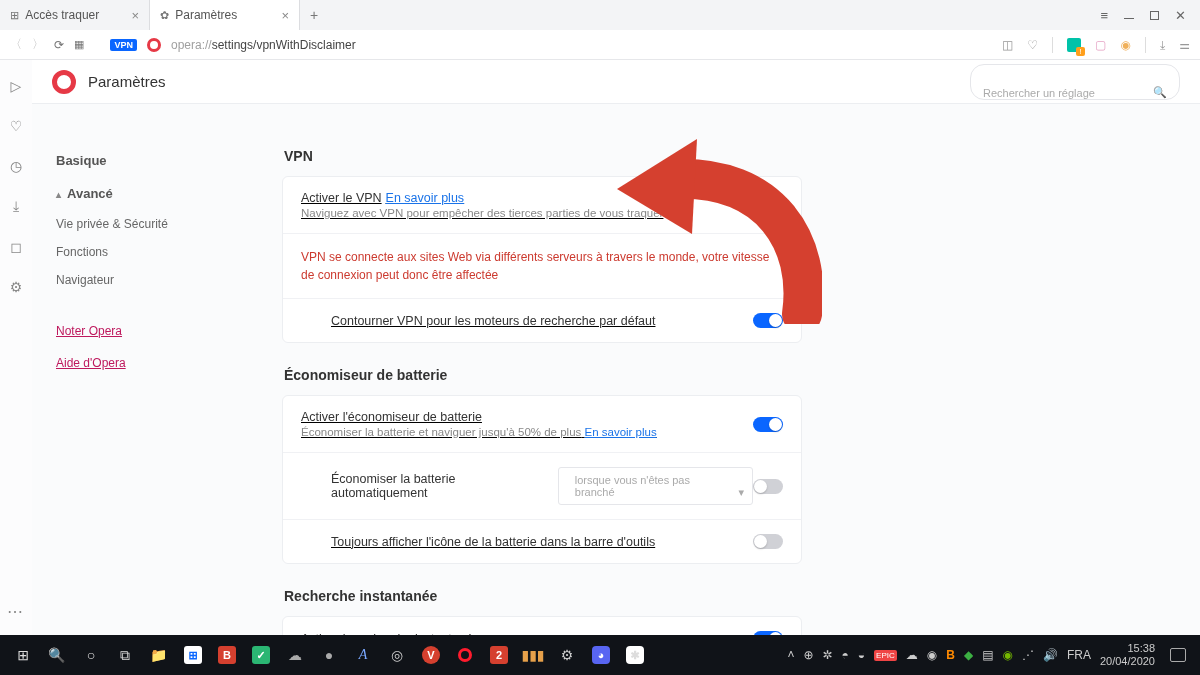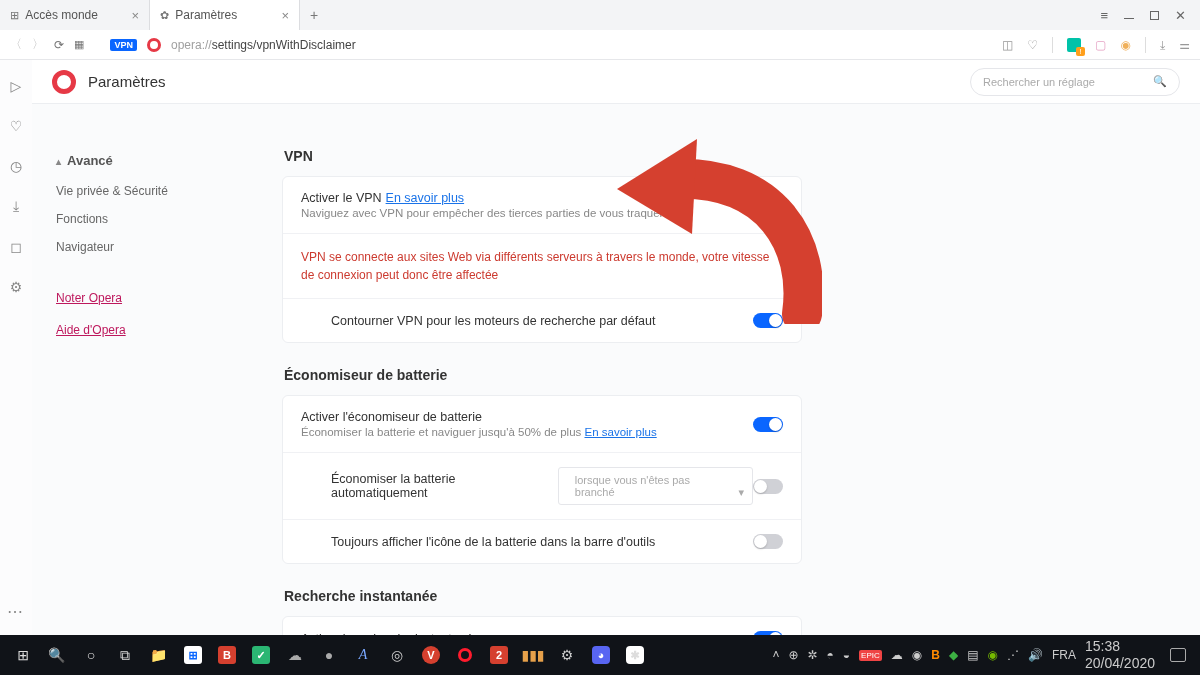--- a/index.html
+++ b/index.html
@@ -33,39 +33,39 @@
 
 
 .leftrail { position:absolute; left:0; top:60px; bottom:40px; width:32px; background:#fcfcfd; display:flex; flex-direction:column; align-items:center; gap:24px; padding-top:18px; color:#888; }
 .leftrail .ico { font-size:14px; cursor:pointer; }
 .leftrail .dots { margin-top:auto; margin-bottom:14px; letter-spacing:2px; cursor:pointer; }
 
 
 .topbar { position:absolute; left:32px; right:0; top:60px; height:44px; border-bottom:1px solid #eceef1; display:flex; align-items:center; padding:0 20px; background:#fff; }
 .topbar .ologo-big { width:24px; height:24px; border-radius:50%; border:5px solid #e63946; margin-right:12px; }
 .topbar h1 { font-size:15px; font-weight:400; color:#333; }
-.searchbox { margin-left:auto; width:210px; height:28px; border:1px solid #e5e6ea; border-radius:14px; display:flex; align-items:center; padding:0 12px; font-size:11px; color:#aaa; gap:8px; }
+.searchbox { margin-left:auto; width:210px; height:36px; border:1px solid #e5e6ea; border-radius:14px; display:flex; align-items:flex-end; padding:0 12px; font-size:11px; color:#aaa; gap:8px; }
 .searchbox .mag { margin-left:auto; color:#777; }
 
 
 .content { position:absolute; left:32px; top:104px; right:0; bottom:40px; overflow:auto; background:#fafbfc; }
 .sidebar { position:absolute; left:0; top:0; bottom:0; width:210px; padding:40px 0 0 24px; }
 .sidebar .item { font-size:13px; color:#555; padding:9px 0; cursor:pointer; font-weight:600; }
 .sidebar .item.expanded::before { content:"▴"; font-size:10px; margin-right:6px; color:#888; }
 .sidebar .sub { font-size:12px; color:#666; padding:7px 0; cursor:pointer; font-weight:400; }
 .sidebar .link { font-size:12px; color:#be185d; text-decoration:underline; padding:6px 0; cursor:pointer; display:block; margin-top:6px;}
 .sidebar .links { margin-top:24px; }
 
 .main { margin-left:250px; padding:30px 40px 40px 0; max-width:560px; }
 .section-title { font-size:14px; font-weight:600; color:#333; margin:14px 0 12px 2px; }
 .card { background:#fff; border:1px solid #eceef1; border-radius:6px; margin-bottom:24px; }
 .row { padding:14px 18px; display:flex; align-items:center; position:relative; }
 .row + .row { border-top:1px solid #f0f1f4; }
 .row.indent { padding-left:48px; }
-.row .texts { flex:1; min-width:0; }
+.row .texts { flex:1; min-width:0;text-decoration:underline; }
 .row .title { font-size:12.5px; color:#333; }
 .row .title a { color:#1a73e8; text-decoration:underline; margin-left:4px; }
 .row .desc { font-size:11.5px; color:#888; margin-top:2px; }
 .row.warn { color:#cc3a2f; font-size:12px; line-height:1.5; }
 
 .toggle { width:30px; height:15px; border-radius:8px; position:relative; cursor:pointer; flex-shrink:0; }
 .toggle::after { content:""; position:absolute; width:13px; height:13px; background:#fff; border-radius:50%; top:1px; box-shadow:0 1px 2px rgba(0,0,0,.2); }
 .toggle.on { background:#0a66ff; }
 .toggle.on::after { right:1px; }
 .toggle.off { background:#d0d1d6; }
@@ -76,30 +76,30 @@
 
 
 .arrow { position:absolute; pointer-events:none; }
 
 
 .taskbar { position:absolute; left:0; right:0; bottom:0; height:40px; background:#101318; display:flex; align-items:center; padding:0 6px; }
 .taskbar .tico { width:34px; height:40px; display:flex; align-items:center; justify-content:center; color:#ddd; font-size:14px; cursor:pointer; }
 .taskbar .sq { width:18px; height:18px; border-radius:3px; display:flex; align-items:center; justify-content:center; font-size:11px; font-weight:700; }
 .tray { margin-left:auto; display:flex; align-items:center; gap:9px; color:#ccc; font-size:10px; padding-right:8px; }
 .tray .tr-ico { font-size:12px; cursor:pointer; }
-.tray .clock { text-align:left; line-height:1.2; font-size:14px; }
+.tray .clock { text-align:right; line-height:1.2; font-size:11px; }
 .tray .notif { width:16px; height:14px; border:1px solid #aaa; border-radius:2px; margin-left:6px; cursor:pointer;}
 </style>
 </head>
 <body>
 
 <div class="titlebar">
   <div class="tab">
     <span class="tab-icon">⊞</span>
-    <span>Accès monde</span>
+    <span>Accès traquer</span>
     <span class="tab-close">×</span>
   </div>
   <div class="tab active">
     <span class="tab-icon">✿</span>
     <span>Paramètres</span>
     <span class="tab-close">×</span>
   </div>
   <div class="newtab">+</div>
   <div class="win-controls">
     <span>≡</span>
@@ -147,20 +147,21 @@
   <span class="ologo-big"></span>
   <h1>Paramètres</h1>
   <div class="searchbox">
     <span>Rechercher un réglage</span>
     <span class="mag">🔍</span>
   </div>
 </div>
 
 <div class="content">
   <div class="sidebar">
+    <div class="item">Basique</div>
     <div class="item expanded">Avancé</div>
     <div class="sub">Vie privée &amp; Sécurité</div>
     <div class="sub">Fonctions</div>
     <div class="sub">Navigateur</div>
     <div class="links">
       <span class="link">Noter Opera</span>
       <span class="link">Aide d'Opera</span>
     </div>
   </div>
 

